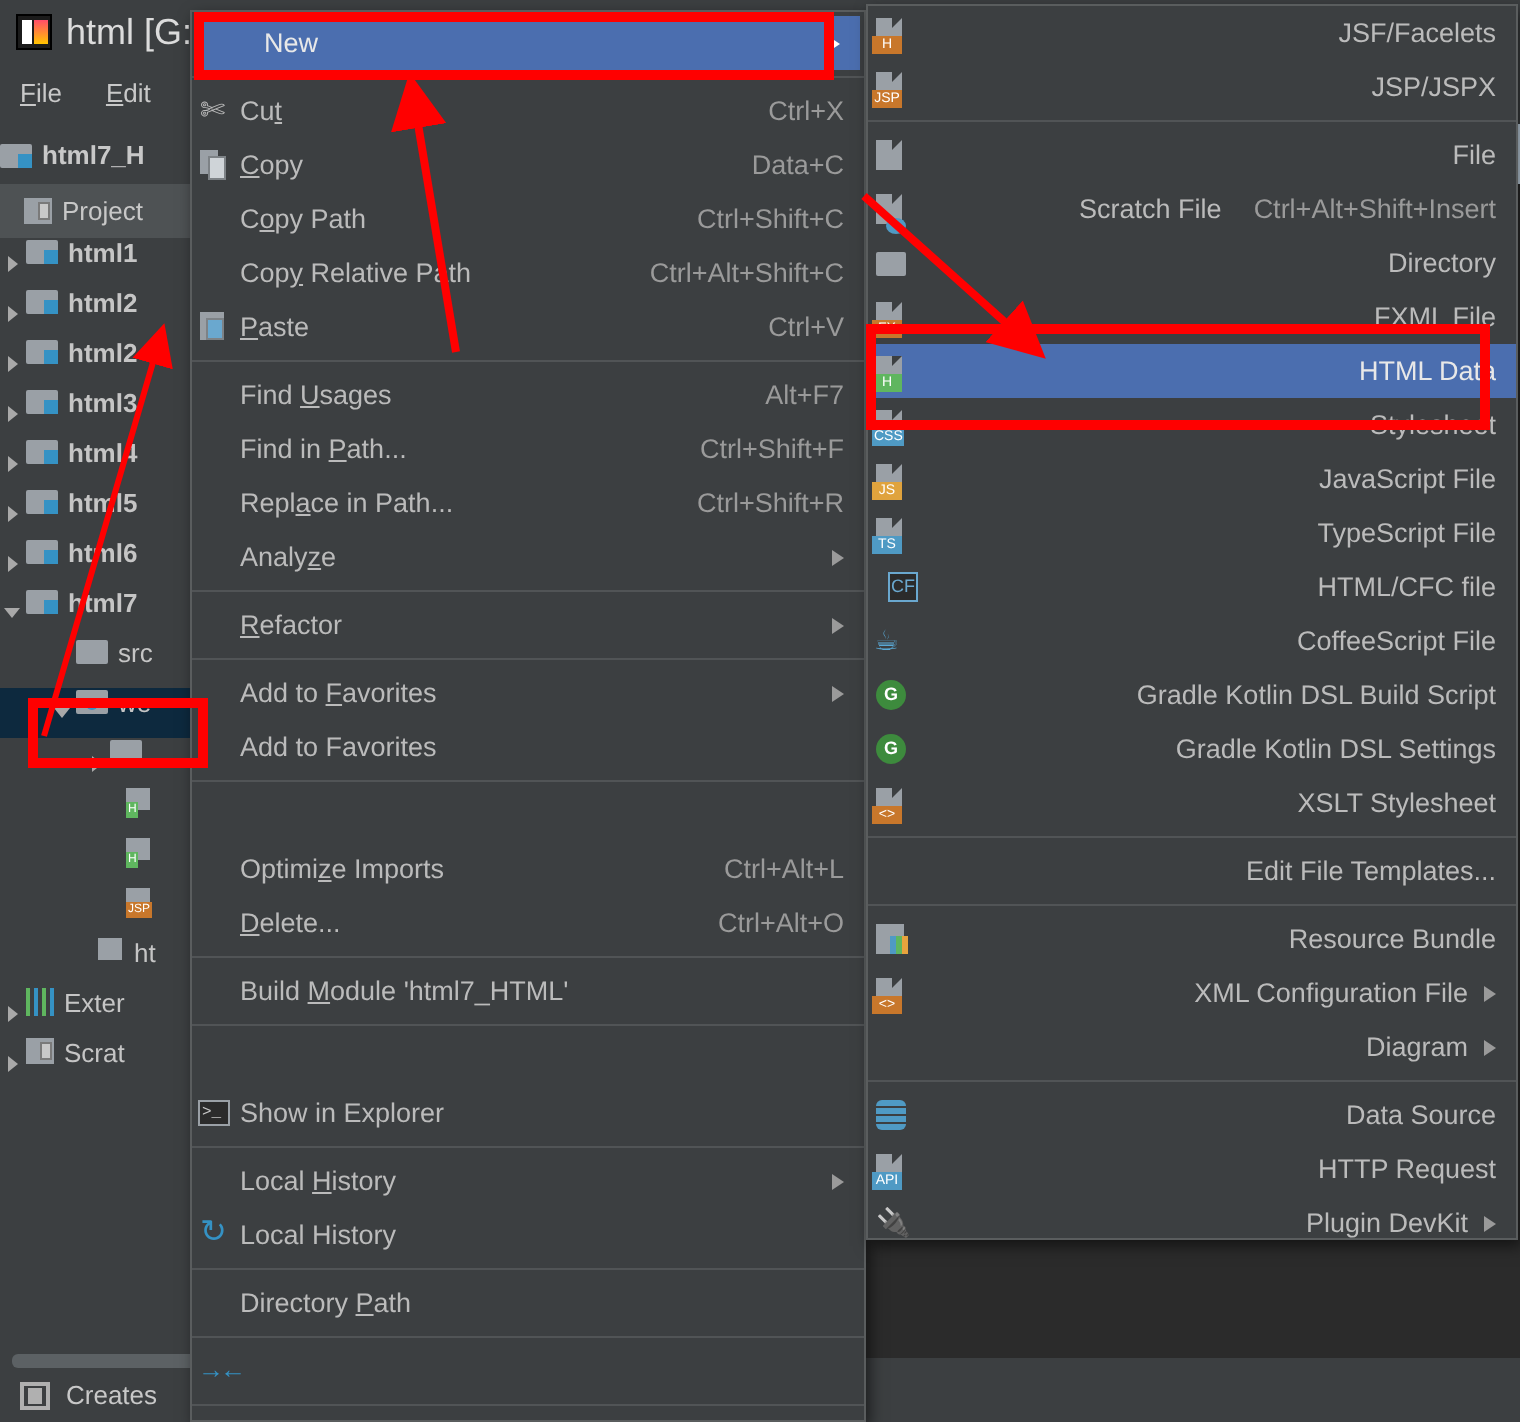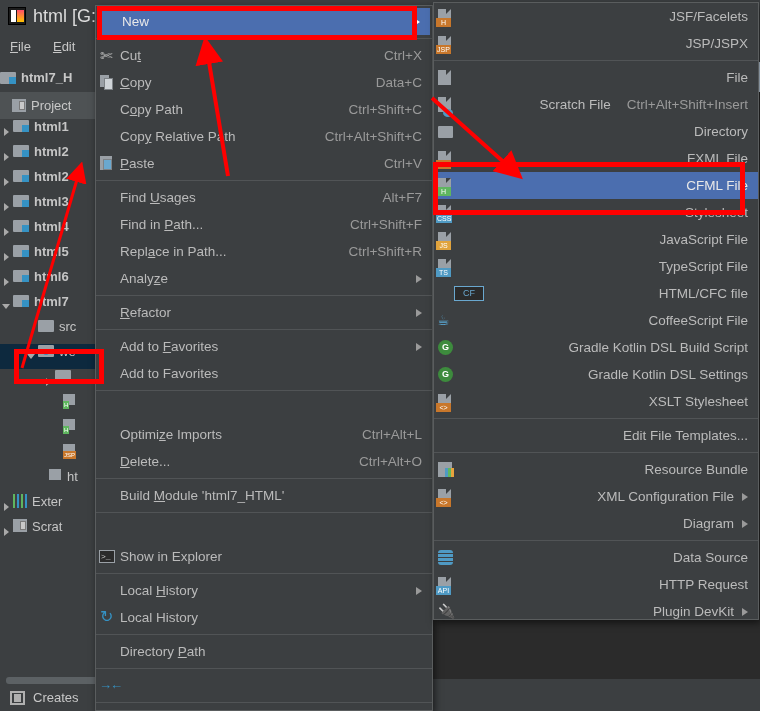--- a/index.html
+++ b/index.html
@@ -253,21 +253,21 @@
   <div class="hscroll"></div>
 
   <div class="statusbar">
     <span class="st-ico"></span>
     <span class="st-txt">Creates</span>
   </div>
 </div>
 
 <div class="menu" id="ctxmenu">
 
-  <div class="mi sel" style="margin:2px 2px 0 2px;">
+  <div class="mi sel" style="margin:2px 2px 0 2px;padding-left:10px;">
     <span class="ic"></span>
     <span class="lbl">New</span>
     <span class="sub"></span>
   </div>
   <div class="sep"></div>
 
   <div class="mi">
     <span class="ic">
         <span class="g-scissors">✄</span>
       </span>
@@ -460,21 +460,21 @@
         <span class="g-file"></span>
         <span class="g-badge" style="background:#c8772b">FX</span>
       </span>
     <span class="lbl ic-lbl">FXML File</span>
   </div>
   <div class="mi sel">
     <span class="ic">
         <span class="g-file"></span>
         <span class="g-badge" style="background:#5fb65f">H</span>
       </span>
-    <span class="lbl ic-lbl">CFML File</span>
+    <span class="lbl ic-lbl">HTML Data</span>
   </div>
   <div class="mi">
     <span class="ic">
         <span class="g-file"></span>
         <span class="g-badge" style="background:#4f9ac4">CSS</span>
       </span>
     <span class="lbl ic-lbl">Stylesheet</span>
   </div>
   <div class="mi">
     <span class="ic">
@@ -485,21 +485,21 @@
   </div>
   <div class="mi">
     <span class="ic">
         <span class="g-file"></span>
         <span class="g-badge" style="background:#4f9ac4">TS</span>
       </span>
     <span class="lbl ic-lbl">TypeScript File</span>
   </div>
   <div class="mi">
     <span class="ic">
-        <span style="position:absolute;left:20px;top:6px;width:30px;height:15px;background:#2b2b2b;border:1px solid #6aa8cf;box-sizing:border-box;color:#6aa8cf;font-size:9px;font-weight:normal;line-height:13px;text-align:center;">CF</span>
+        <span style="position:absolute;left:10px;top:6px;width:15px;height:15px;background:#2b2b2b;border:1px solid #6aa8cf;box-sizing:border-box;color:#6aa8cf;font-size:9px;font-weight:normal;line-height:13px;text-align:center;">CF</span>
       </span>
     <span class="lbl ic-lbl">HTML/CFC file</span>
   </div>
   <div class="mi">
     <span class="ic">
         <span class="g-coffee">☕</span>
       </span>
     <span class="lbl ic-lbl">CoffeeScript File</span>
   </div>
   <div class="mi">

